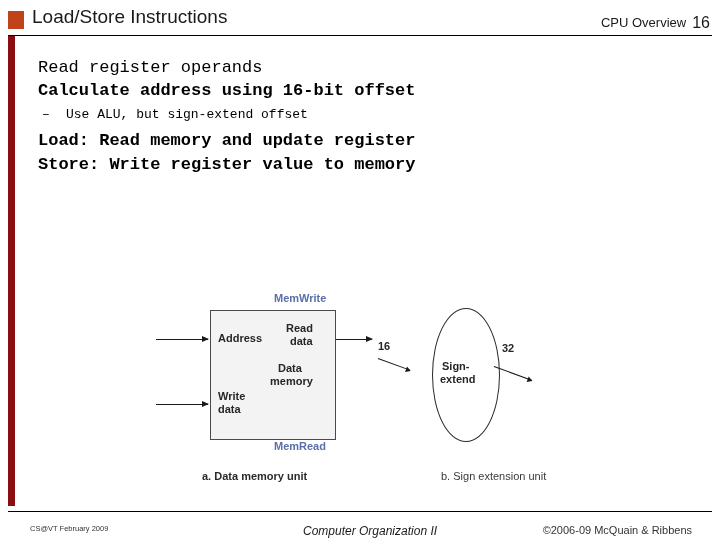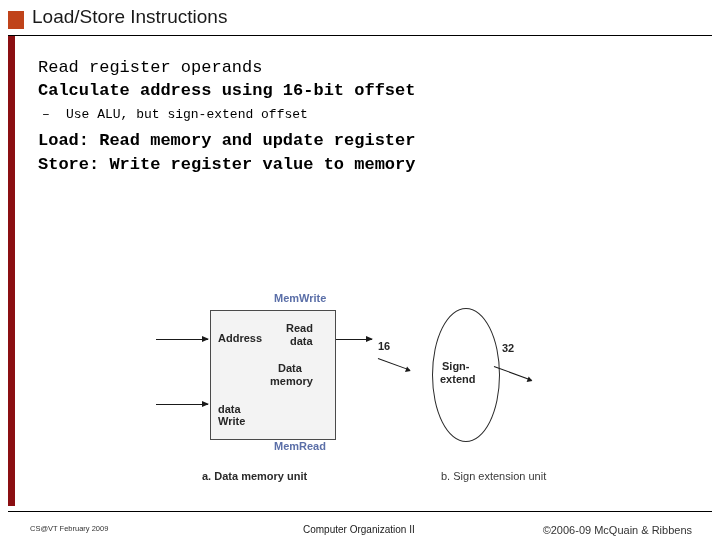--- a/index.html
+++ b/index.html
@@ -203,39 +203,43 @@
     left: 30px;
     top: 524px;
     font-size: 7.5px;
     color: #333333;
     white-space: nowrap;
   }
   .footer-center {
     position: absolute;
     left: 303px;
     top: 524px;
-    font-size: 10px;
+    font-size: 12px;
     color: #1a1a1a;
     white-space: nowrap;
+    font-style: italic;
   }
   .footer-right {
     position: absolute;
     right: 28px;
     top: 524px;
     font-size: 11px;
     color: #333333;
     white-space: nowrap;
   }
 </style>
 </head>
 <body>
 
 <div class="slide-header">
   <div class="header-square"></div>
   <div class="header-title">Load/Store Instructions</div>
+  <div class="header-right">
+    <span>CPU Overview</span><span class="slide-no">16</span>
+  </div>
 </div>
 <div class="header-rule"></div>
 
 <div class="left-bar"></div>
 
 <div class="bullets">
   <p class="b1">Read register operands</p>
   <p class="b2">Calculate address using 16-bit offset</p>
   <p class="b-sub">
     <span class="dash">–</span><span>Use ALU, but sign-extend offset</span>
@@ -251,21 +255,21 @@
   <div class="mem-box"></div>
 
   <div class="arrow" style="left:6px; top:59px; width:52px;"></div>
   <div class="fig-label dark" style="left:68px; top:52px;">Address</div>
 
   <div class="arrow" style="left:186px; top:59px; width:36px;"></div>
   <div class="fig-label dark" style="left:136px; top:42px;">Read</div>
   <div class="fig-label dark" style="left:140px; top:55px;">data</div>
 
   <div class="arrow" style="left:6px; top:124px; width:52px;"></div>
-  <div class="fig-label dark" style="left:68px; top:110px;margin-top:25px;">Write</div>
+  <div class="fig-label dark" style="left:68px; top:110px;">Write</div>
   <div class="fig-label dark" style="left:68px; top:123px;">data</div>
 
   <div class="fig-label dark" style="left:128px; top:82px;">Data</div>
   <div class="fig-label dark" style="left:120px; top:95px;">memory</div>
 
   <div class="fig-label" style="left:124px; top:160px;">MemRead</div>
 
   <div class="caption" style="left:52px; top:190px;">a. Data memory unit</div>
 
   <div class="ellipse"></div>

